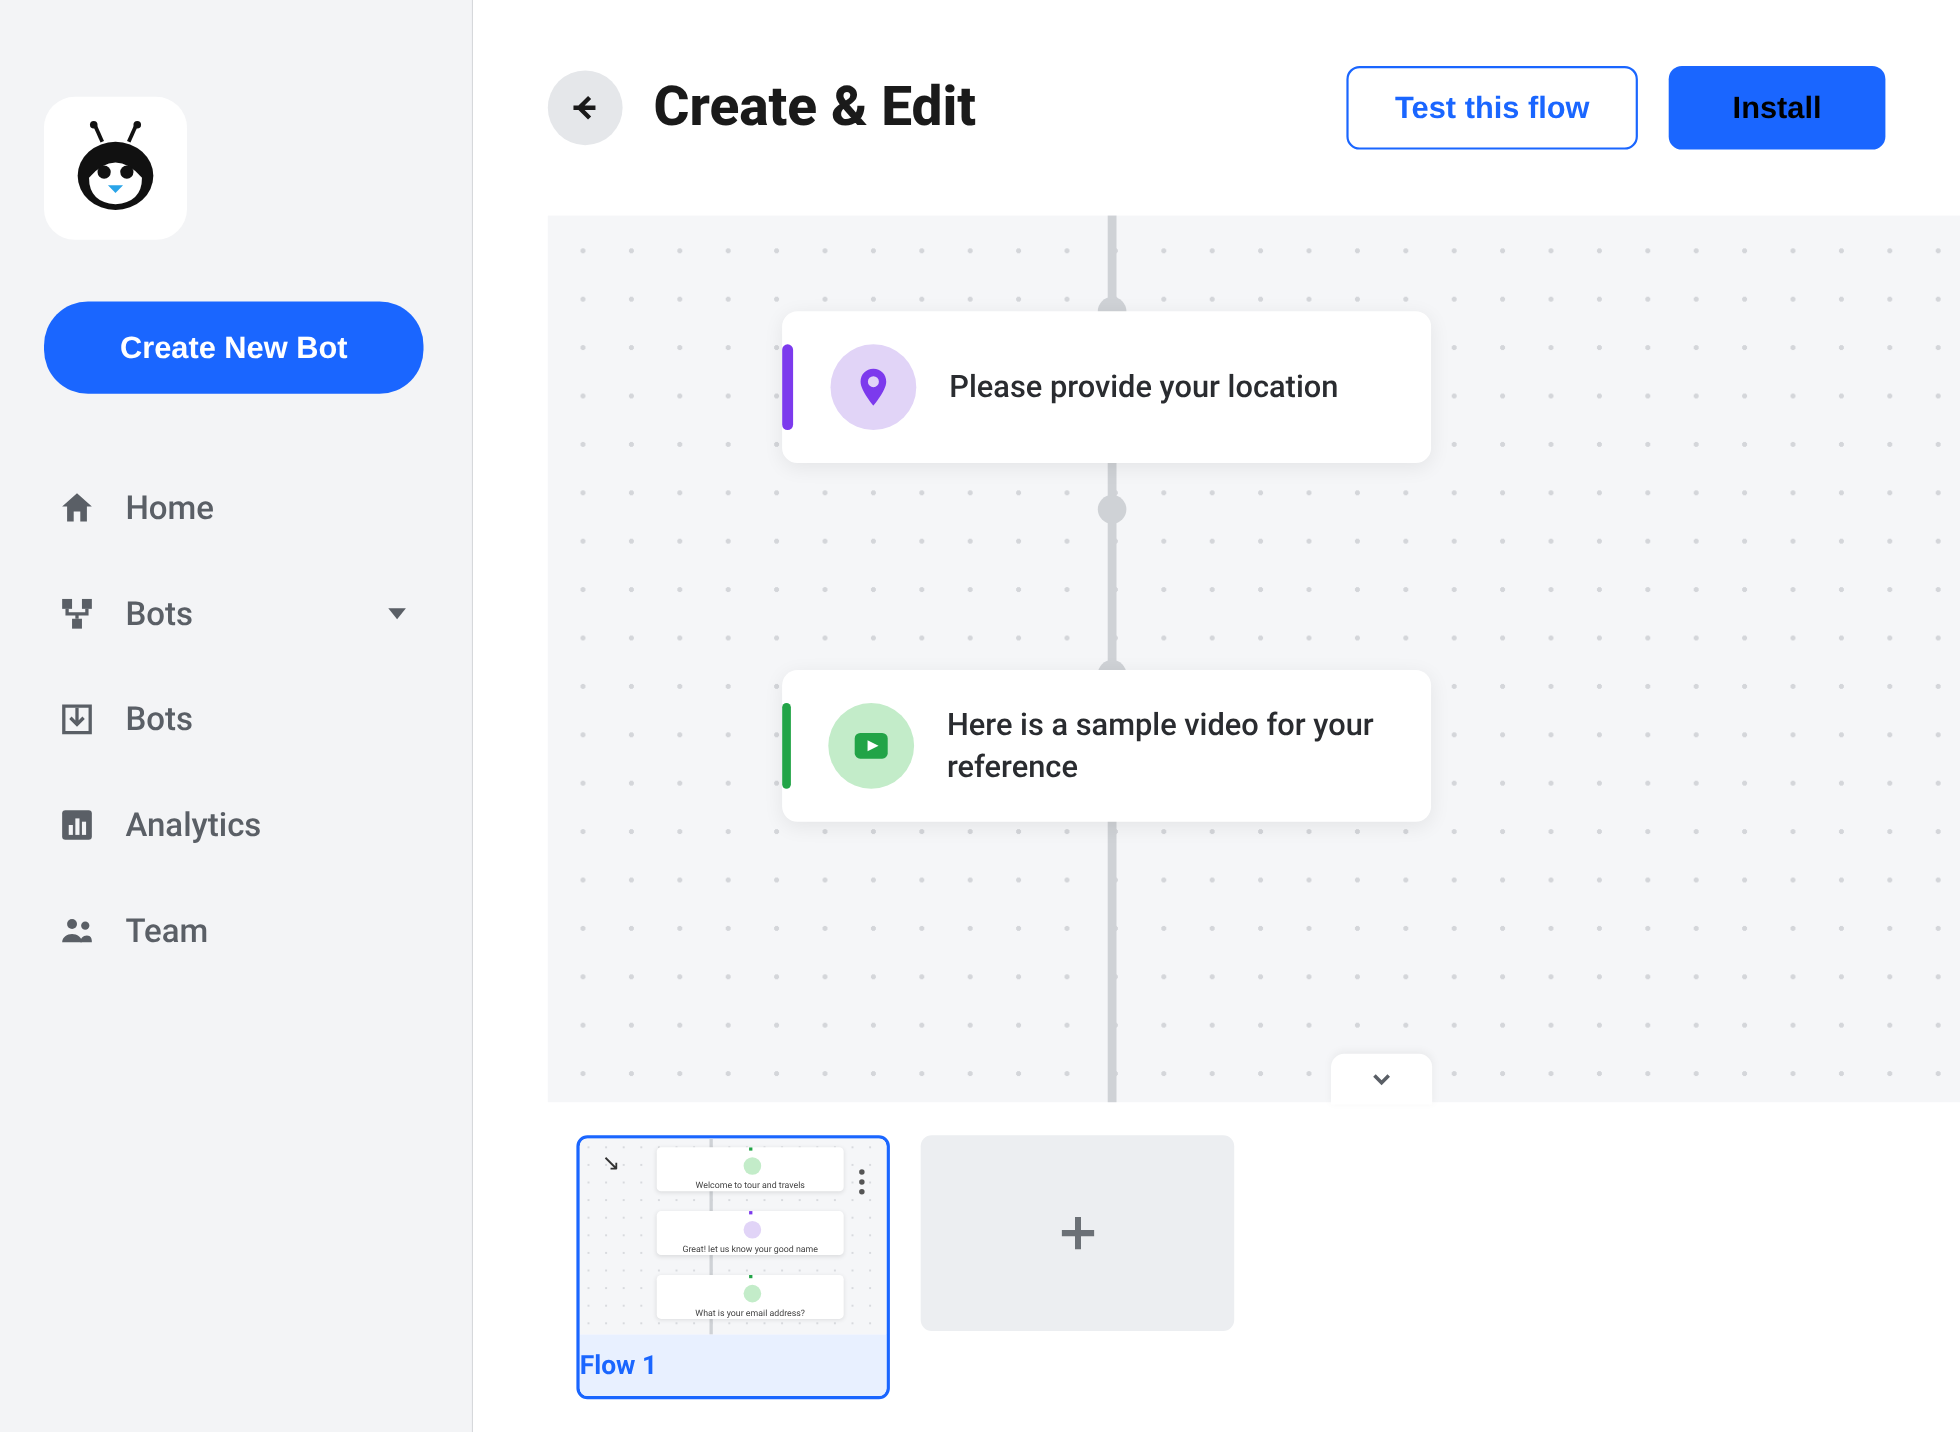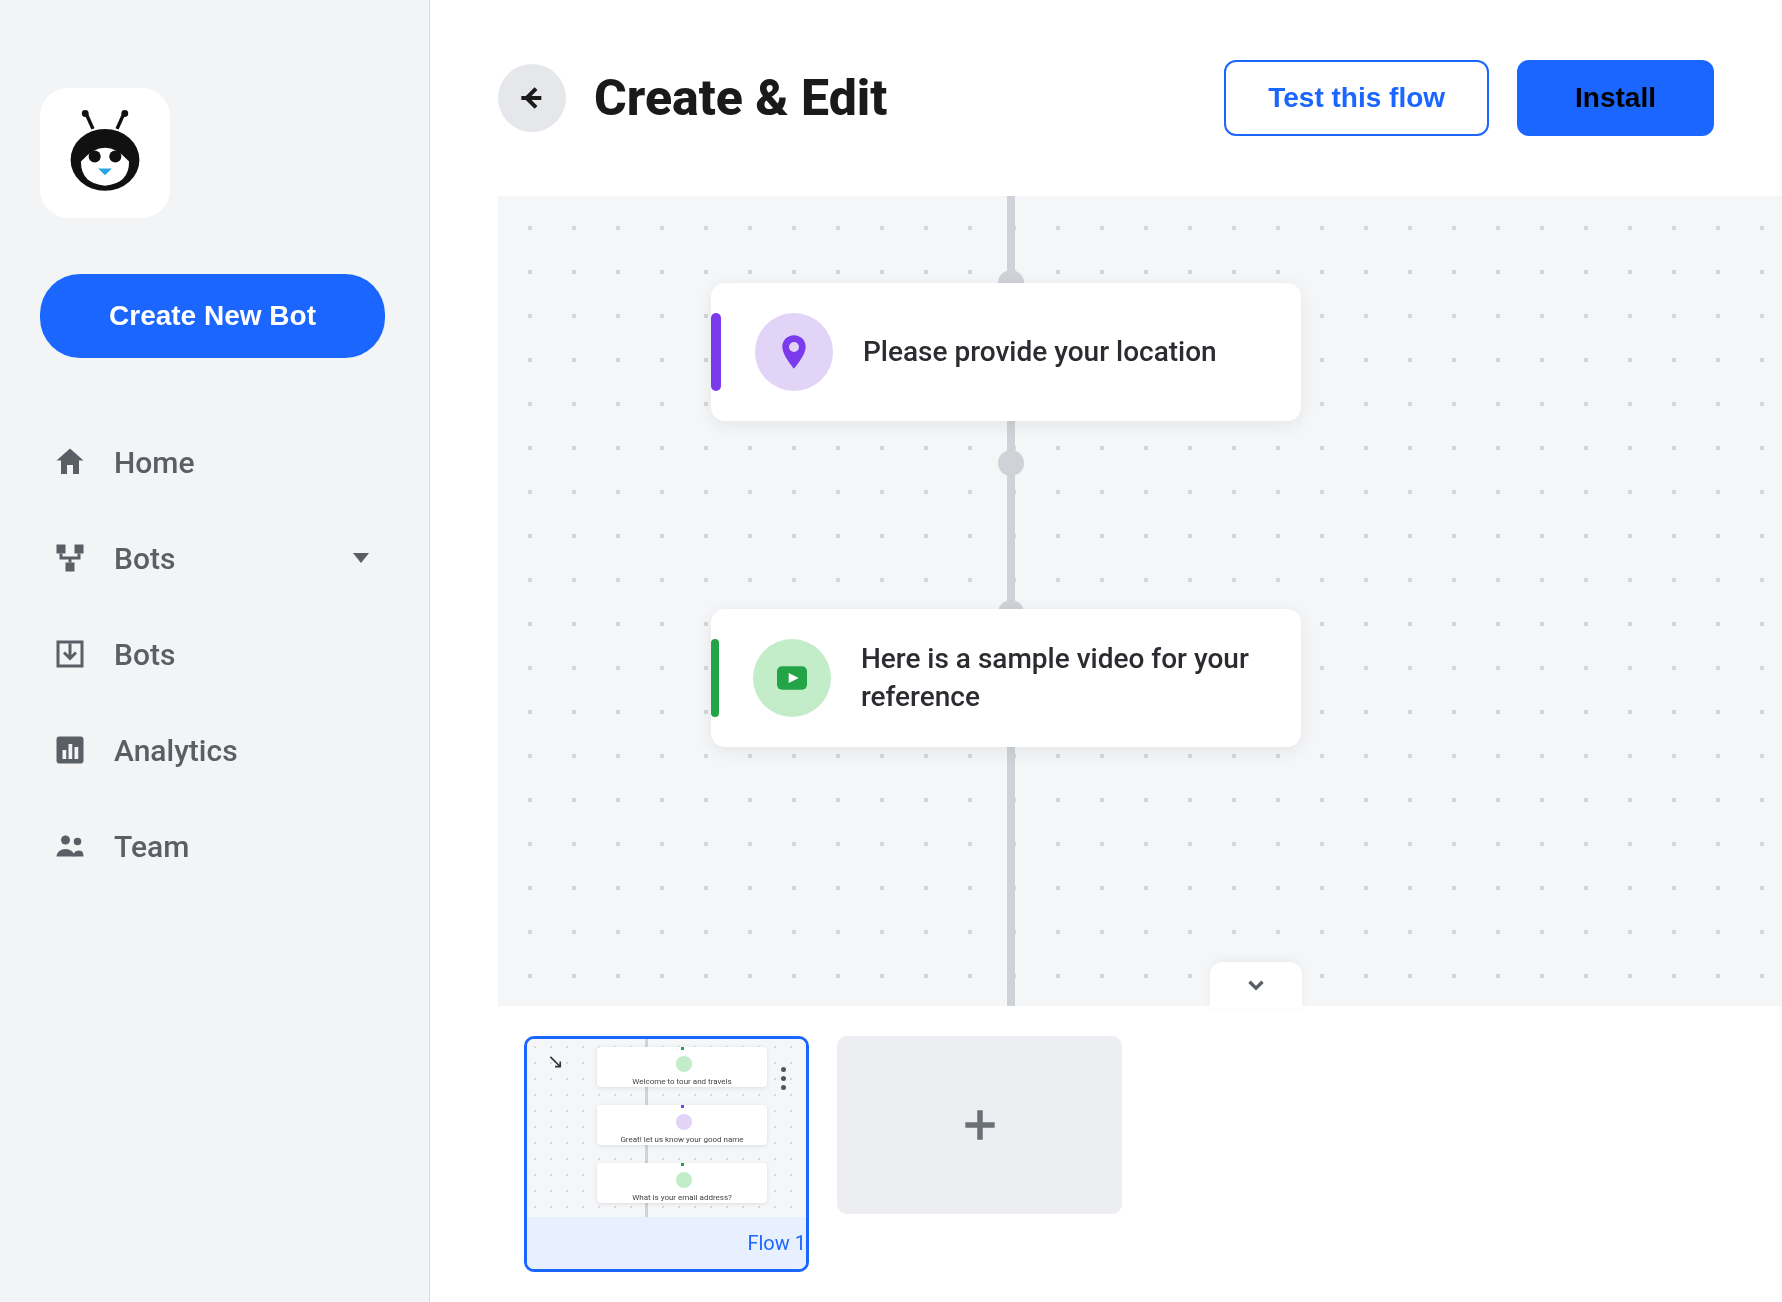--- a/index.html
+++ b/index.html
@@ -228,24 +228,24 @@
 .thumb-preview {
   height: 178px;
   background: #f5f6f8;
   background-image: radial-gradient(#d8dade 1.2px, transparent 1.2px);
   background-size: 16px 16px;
   position: relative;
 }
 .thumb-label {
   background: #e8f0ff;
   color: #1a66ff;
-  text-align: right;
+  text-align: left;
   padding: 14px 0;
-  font-size: 20px;
-  font-weight: 400;
+  font-size: 24px;
+  font-weight: 700;
 }
 .mini-line {
   position: absolute;
   left: 118px; top: 0; width: 3px; height: 100%;
   background: #cfd2d6;
 }
 .mini-card {
   position: absolute;
   left: 70px;
   width: 170px;

